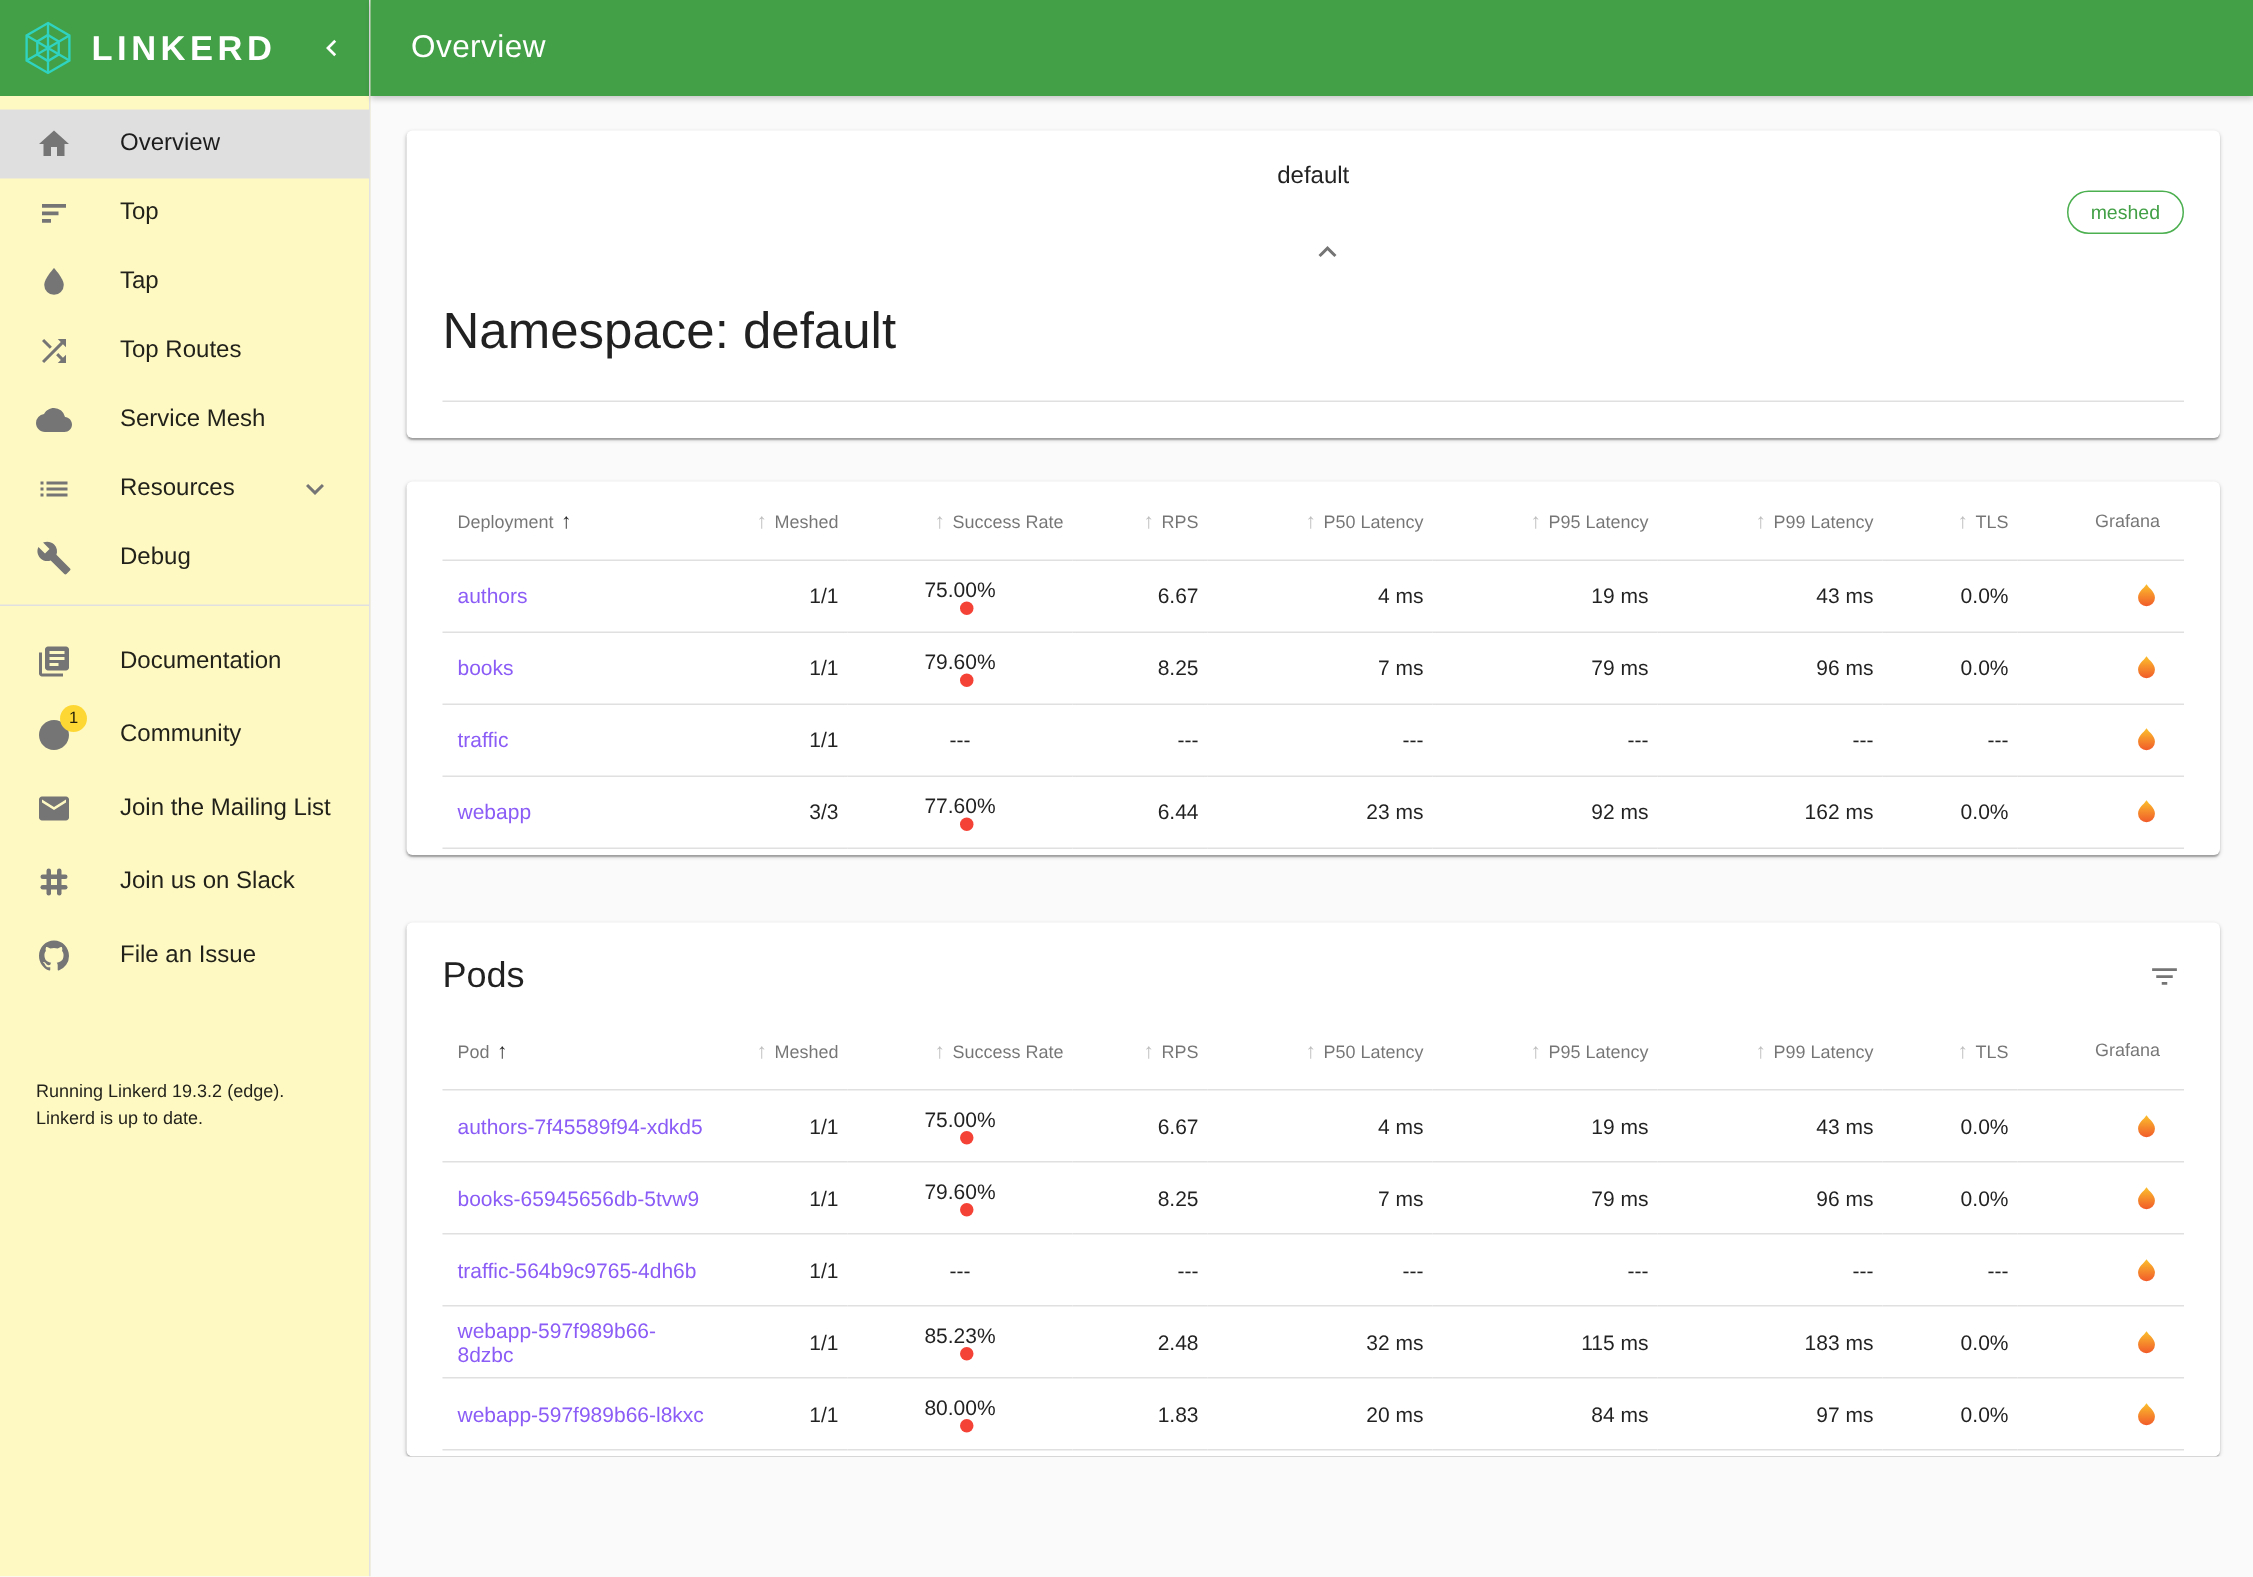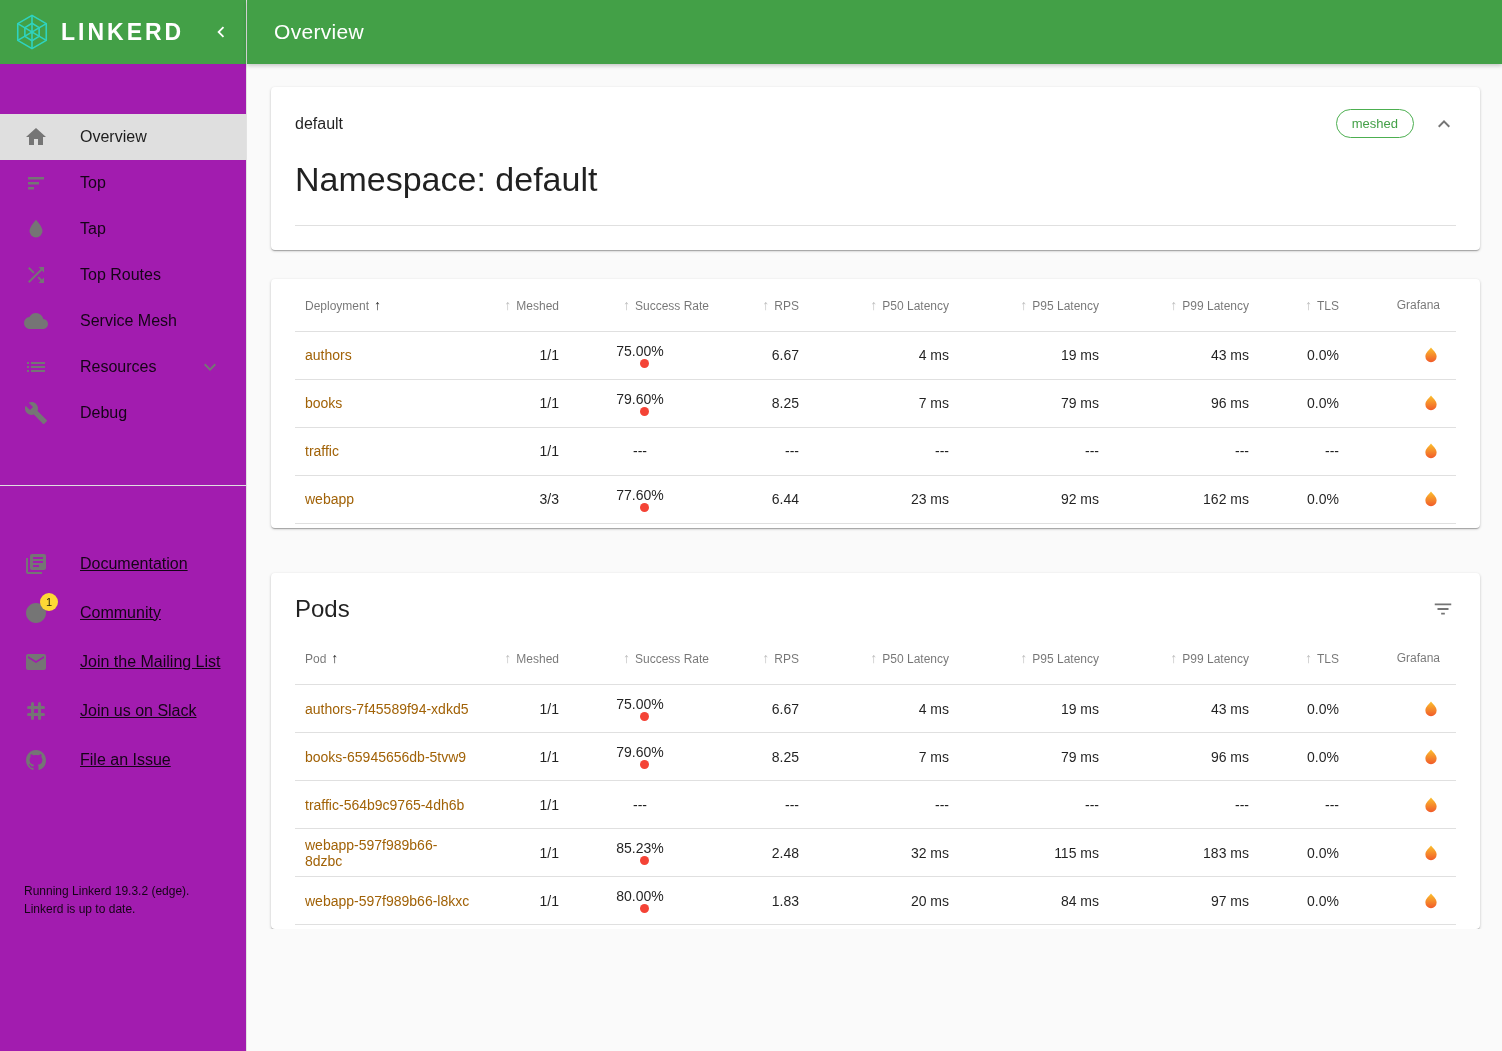--- a/index.html
+++ b/index.html
@@ -5,27 +5,27 @@
   * { box-sizing: border-box; }
   html,body { margin:0; padding:0; }
   body {
     width:1502px; height:1051px; overflow:hidden;
     font-family:"Liberation Sans","DejaVu Sans",sans-serif;
     background:#fafafa; color:rgba(0,0,0,.87);
   }
   .app { display:flex; width:100%; height:100%; }
 
   
-  .sidebar { width:247px; flex:0 0 247px; background:#a21caf; border-right:1px solid #e2e2e2; display:flex; flex-direction:column;gap:41px; }
+  .sidebar { width:247px; flex:0 0 247px; background:#fef9c3; border-right:1px solid #e2e2e2; display:flex; flex-direction:column; }
   .sidebar-header { height:64px; flex:0 0 64px; background:#43a047; display:flex; align-items:center; padding:0 10px 0 13px; }
   .logo-text { color:#fff; font-size:23px; font-weight:bold; letter-spacing:3px; margin-left:10px; }
   .collapse-btn { margin-left:auto; cursor:pointer; display:flex; padding:4px; }
   .nav { padding-top:9px; }
   .nav-item { height:46px; display:flex; align-items:center; padding:0 24px; cursor:pointer; position:relative; }
-  .links .nav-item { height:49px;text-decoration:underline; }
+  .links .nav-item { height:49px; }
   .nav-item.selected { background:#dfdfdf; }
   .nav-item .icon { width:24px; height:24px; display:flex; flex:0 0 24px; }
   .nav-item .label { margin-left:32px; font-size:16px; white-space:nowrap; }
   .nav-item .trail-icon { margin-left:auto; display:flex; }
   .icon-wrap { position:relative; width:24px; height:24px; flex:0 0 24px; }
   .badge { position:absolute; top:-8px; right:-10px; width:18px; height:18px; border-radius:50%;
            background:#fdd835; color:rgba(0,0,0,.87); font-size:11px; display:flex; align-items:center; justify-content:center; }
   .sidebar-divider { height:1px; background:#e0e0e0; margin:8px 0; }
   .sidebar-footer { margin-top:57px; padding:0 14px 0 24px; font-size:12px; line-height:1.5; }
 
@@ -33,21 +33,21 @@
   .main { flex:1; display:flex; flex-direction:column; min-width:0; }
   .topbar { height:64px; flex:0 0 64px; background:#43a047; display:flex; align-items:center; padding:0 27px;
             box-shadow:0 2px 4px rgba(0,0,0,.2); }
   .topbar .title { color:#fff; font-size:21px; font-weight:500; letter-spacing:.3px; }
   .content { padding:23px 22px 0 24px; overflow:hidden; }
 
   .card { background:#fff; border-radius:4px;
           box-shadow:0 1px 3px rgba(0,0,0,.2), 0 1px 1px rgba(0,0,0,.14), 0 2px 1px -1px rgba(0,0,0,.12); }
 
   .namespace-card { padding:22px 24px 22px; }
-  .ns-row { display:flex; align-items:center; }
+  .ns-row { display:flex; align-items:center;flex-direction:column; }
   .ns-label { font-size:16px; }
   .chip { margin-left:auto; border:1px solid #4caf50; color:#43a047; border-radius:16px; padding:6px 15px; font-size:13px; }
   .ns-collapse { margin-left:18px; cursor:pointer; display:flex; }
   .ns-title { font-size:34px; font-weight:400; margin:22px 0 0; }
   .ns-divider { border:none; border-top:1px solid #e0e0e0; margin:26px 0 2px; }
 
   .table-card { margin-top:29px; padding-bottom:4px; }
   .pods-card { margin-top:45px; }
   .card-header { display:flex; align-items:center; justify-content:space-between; padding:22px 24px 10px; }
   .card-title { font-size:24px; font-weight:400; margin:0; }
@@ -57,21 +57,21 @@
   col.c-name{width:185px} col.c-meshed{width:85px} col.c-sr{width:150px} col.c-rps{width:90px}
   col.c-p50{width:150px} col.c-p95{width:150px} col.c-p99{width:150px} col.c-tls{width:90px} col.c-graf{width:111px}
   th, td { text-align:right; padding:0 6px; }
   th { height:52px; font-size:12px; font-weight:400; color:rgba(0,0,0,.54); border-bottom:1px solid #e0e0e0; cursor:pointer; }
   td { height:48px; font-size:14px; border-bottom:1px solid #e0e0e0; color:rgba(0,0,0,.87); }
   th.left, td.left { text-align:left; padding-left:10px; }
   .th-flex { display:flex; align-items:flex-end; justify-content:flex-end; gap:5px; }
   .th-flex.start { justify-content:flex-start; }
   .sort-arrow { font-size:14px; color:#bdbdbd; }
   .sort-arrow.active { color:rgba(0,0,0,.87); font-weight:bold; }
-  a.link { color:#a16207; text-decoration:none; cursor:pointer; }
+  a.link { color:#8b5cf6; text-decoration:none; cursor:pointer; }
   .sr-cell { display:flex; align-items:center; justify-content:flex-end;flex-direction:column; }
   .status-dot { width:9px; height:9px; border-radius:50%; background:#f44336; margin-left:9px; flex:0 0 9px; }
   th.grafana-th { padding-right:16px; cursor:default; }
   td.grafana-cell { padding-right:16px; }
   .grafana-icon { display:inline-flex; cursor:pointer; vertical-align:middle; }
 </style>
 </head>
 <body>
 
 <svg width="0" height="0" style="position:absolute" aria-hidden="true">

